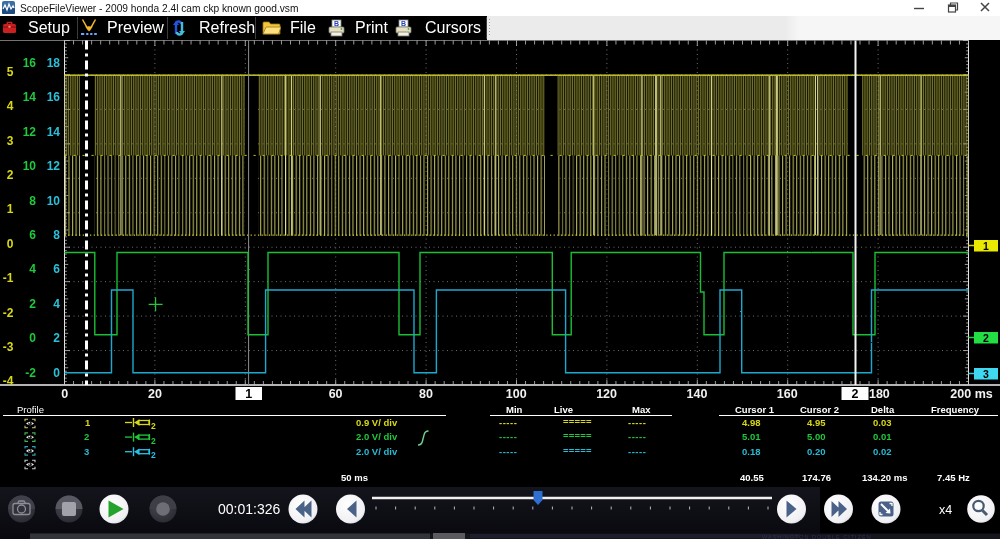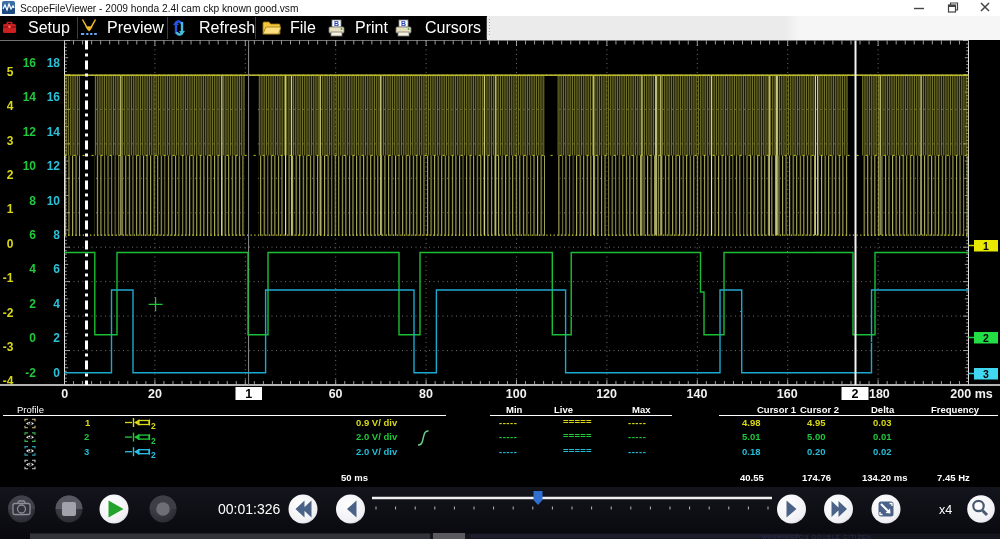--- a/index.html
+++ b/index.html
@@ -16,21 +16,21 @@
 #toolbar { left:0; top:16px; width:1000px; height:24px; background:linear-gradient(90deg,#ebebeb 487px,#ebebeb 785px,#f6f6f6 800px,#f6f6f6); }
 #toolbarblack { left:0; top:0; width:487px; height:24px; background:#000; }
 .tbtn { position:absolute; top:0; height:24px; color:#fff; font-size:16px; }
 .tsep { position:absolute; top:1px; height:22px; width:1px; background:#3c3c3c; }
 
 
 #tablearea { left:0; top:402px; width:1000px; height:85px; background:#000; color:#fff; }
 .tt { position:absolute; font-size:9.5px; font-weight:bold; white-space:nowrap; }
 
 
-#controlbar { left:0; top:487px; width:1000px; height:52px; background:linear-gradient(#14141c,#08080e);text-align:right; }
+#controlbar { left:0; top:487px; width:820px; height:52px; background:linear-gradient(#14141c,#08080e);text-align:right; }
 </style>
 </head>
 <body>
 <div id="page">
 
   <div class="abs" id="titlebar"></div>
   <svg class="abs" style="left:2px;top:1px" width="14" height="14" viewBox="0 0 14 14">
     <rect x="0" y="0" width="13" height="13" rx="2" fill="#3a6ea5"></rect>
     <rect x="0" y="7" width="13" height="6" rx="1" fill="#1d4a80"></rect>
     <polyline points="1,8 3,4 5,9 7,3 9,8 11,5 12,7" fill="none" stroke="#fff" stroke-width="1.2"></polyline>
@@ -262,21 +262,21 @@
   </svg>
 
   <div class="abs" id="tablearea">
     <div class="tt" style="left:17px;top:2px;color:#fff;font-weight:normal">Profile</div>
     <div class="abs" style="left:3px;top:12.5px;width:443px;height:1px;background:#fff"></div>
     <div class="abs" style="left:490px;top:12.5px;width:182px;height:1px;background:#fff"></div>
     <div class="abs" style="left:719px;top:12.5px;width:279px;height:1px;background:#fff"></div>
     <div class="tt" style="left:506px;top:2px">Min</div>
     <div class="tt" style="left:554px;top:2px">Live</div>
     <div class="tt" style="left:632px;top:2px">Max</div>
-    <div class="tt" style="left:757px;top:2px">Cursor 1</div>
+    <div class="tt" style="left:735px;top:2px">Cursor 1</div>
     <div class="tt" style="left:800px;top:2px">Cursor 2</div>
     <div class="tt" style="left:871px;top:2px">Delta</div>
     <div class="tt" style="left:931px;top:2px">Frequency</div>
 
     <svg class="abs" style="left:23.5px;top:15.5px" width="13" height="58" viewBox="0 0 13 58">
         <path d="M1 3.2 V1.2 H4 M8 1.2 H11 V3.2 M11 7.7 V9.7 H8 M4 9.7 H1 V7.7" fill="none" stroke="#cdbd7a" stroke-width="1.1"></path>
         <path d="M2 5.5 Q6 1.9 10 5.5 Q6 9.1 2 5.5 Z" fill="#f0f0f0"></path>
         <circle cx="6" cy="5.5" r="1.9" fill="#222"></circle>
         <circle cx="5.3" cy="4.8" r="0.7" fill="#fff"></circle>
         <path d="M1 16.9 V14.899999999999999 H4 M8 14.899999999999999 H11 V16.9 M11 21.4 V23.4 H8 M4 23.4 H1 V21.4" fill="none" stroke="#3fb14f" stroke-width="1.1"></path>

